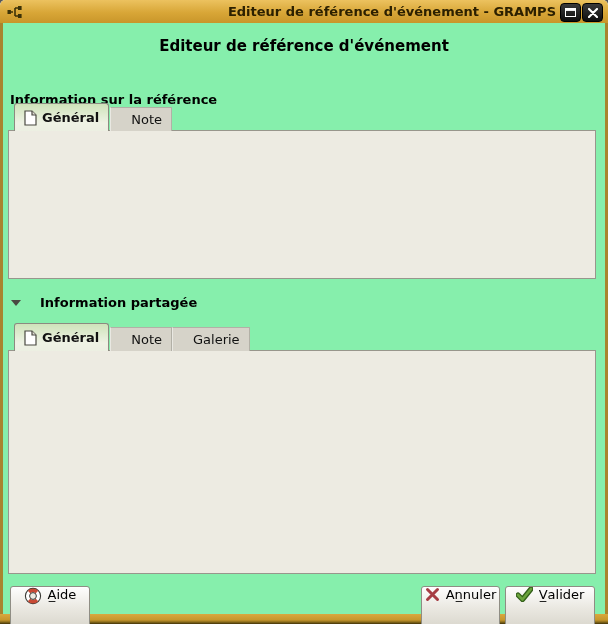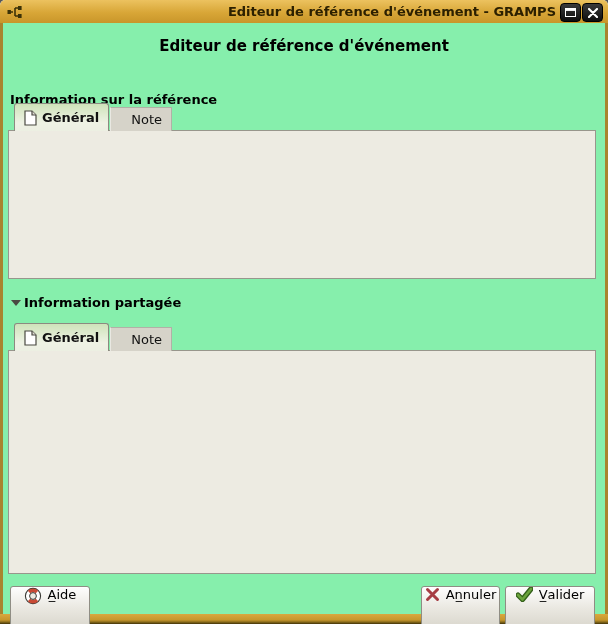--- a/index.html
+++ b/index.html
@@ -38,21 +38,21 @@
          border-radius:2px;box-shadow:inset 0 1px 2px rgba(0,0,0,.10);font:13px "DejaVu Sans","Liberation Sans",sans-serif;
          padding:0 5px;box-sizing:border-box;}
   .combo{position:absolute;height:24px;display:flex;box-sizing:border-box;}
   .combo-text{flex:1;background:#fff;border:1px solid #8f8d84;border-top-color:#6f6d66;border-right:none;
               border-radius:2px 0 0 2px;padding:4px 0 0 6px;box-sizing:border-box;}
   .combo-btn{width:19px;background:linear-gradient(#fdfdfc,#e6e4dc 55%,#d4d1c7);border:1px solid #8f8d84;
              border-radius:0 2px 2px 0;display:flex;align-items:center;justify-content:center;}
   .icon-abs{position:absolute;}
   .icon-btn{position:absolute;width:24px;height:24px;border:1px solid #a2a098;border-radius:2px;
             background:linear-gradient(#fbfbfa,#dedbd2);display:flex;align-items:center;justify-content:center;box-sizing:border-box;}
-  .expander{position:absolute;display:flex;align-items:center;gap:3px;font-weight:bold;}
+  .expander{position:absolute;display:flex;align-items:center;gap:19px;font-weight:bold;}
   .exp-tri{width:0;height:0;border-left:5px solid transparent;border-right:5px solid transparent;
            border-top:6px solid #4a4a42;}
   
   .btn{position:absolute;height:44px;border:1px solid #8f8d84;border-radius:3px;
        background:linear-gradient(#fefefe,#eae8e1 50%,#d8d5cb);box-shadow:inset 0 1px 0 #fff;
        display:flex;align-items:flex-start;justify-content:center;gap:6px;box-sizing:border-box;}
 </style>
 </head>
 <body>
 
@@ -129,20 +129,23 @@
       <div class="tab active">
         <svg width="13" height="16" viewBox="0 0 13 16">
           <path d="M1 1 h7 l4 4 v10 h-11 z" fill="#fff" stroke="#4a4a42" stroke-width="1.2"></path>
           <path d="M8 1 v4 h4" fill="#dedbd2" stroke="#4a4a42" stroke-width="1.2"></path>
         </svg>
         <span>Général</span>
       </div>
       <div class="tab">
         <span>Note</span>
       </div>
+      <div class="tab">
+        <span>Galerie</span>
+      </div>
     </div>
     <div class="nbframe" style="left:5px;top:327px;width:586px;height:222px"></div>
 
     <span class="lbl" style="left:21px;top:347px">T̲ype d'événement:</span>
     <div class="combo" style="left:147px;top:342px;width:392px">
       <div class="combo-text">Naissance</div>
       <div class="combo-btn">
         <svg width="9" height="6" viewBox="0 0 9 6">
           <path d="M1 1 L4.5 4.5 L8 1" stroke="#1a1a1a" stroke-width="2" fill="none"></path>
         </svg>

